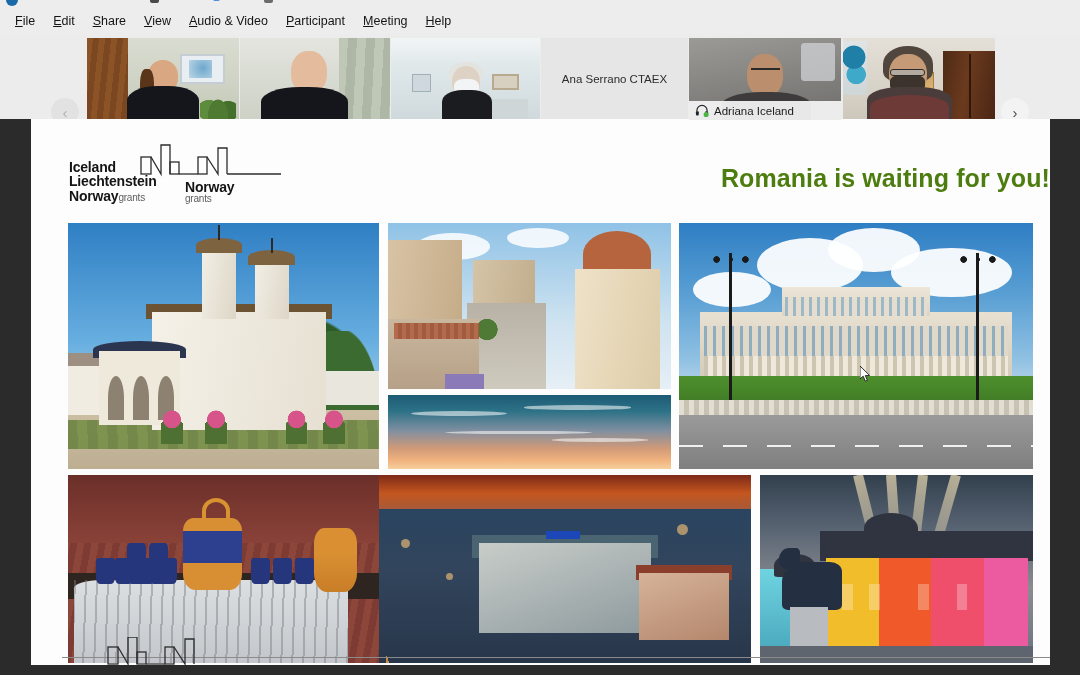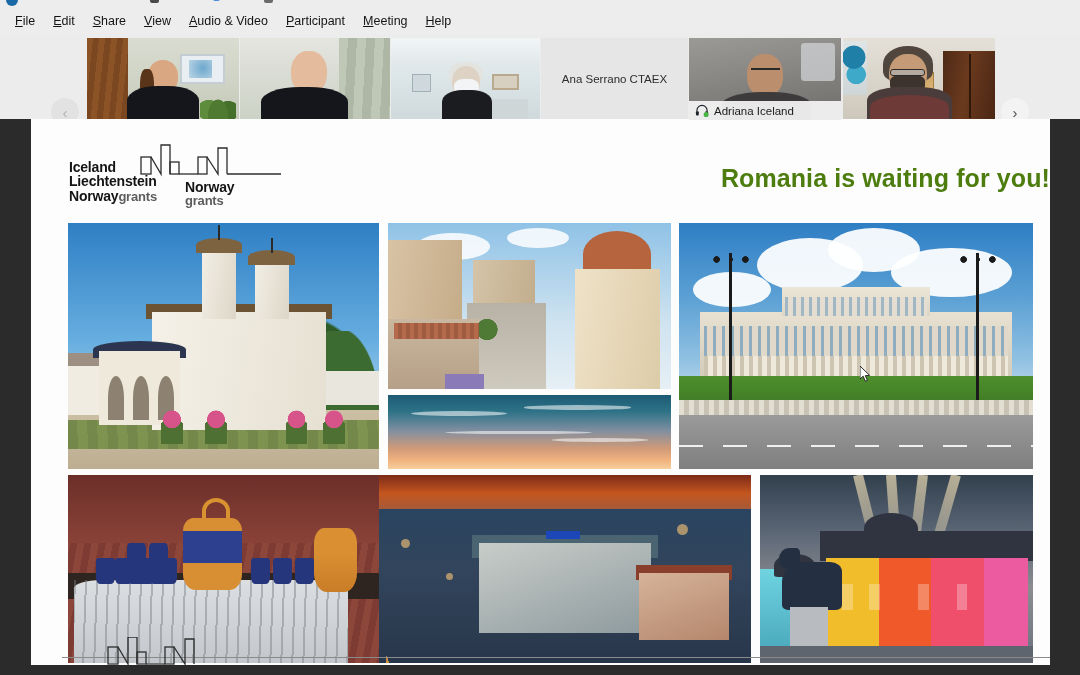--- a/index.html
+++ b/index.html
@@ -202,21 +202,21 @@
     background:#fdfdfd;
     overflow:hidden;
   }
 
   
   .logo-wrap { position:absolute; left:38px; top:21px; width:215px; height:80px; }
   .logo-svg  { position:absolute; left:0; top:0; }
   .logo-txt  { position:absolute; left:0; top:20px; font-size:0; }
   .logo-row  { display:flex; align-items:baseline; gap:0; line-height:1.02; }
   .lg-b { font-weight:bold; font-size:14px; color:#141414; letter-spacing:-.2px; }
-  .lg-n { font-weight:bold; font-size:13px; color:#5d5d5d; letter-spacing:-.2px; }
+  .lg-n { font-weight:normal; font-size:10px; color:#5d5d5d; letter-spacing:-.2px; }
   .lg-col2 { position:absolute; left:116px; top:40px; }
 
   
   .slide-title {
     position:absolute; left:0; top:45px; width:1019px;
     text-align:right;
     font-size:25px; font-weight:bold; color:#4d7c0f;
     letter-spacing:.1px;
   }
 

